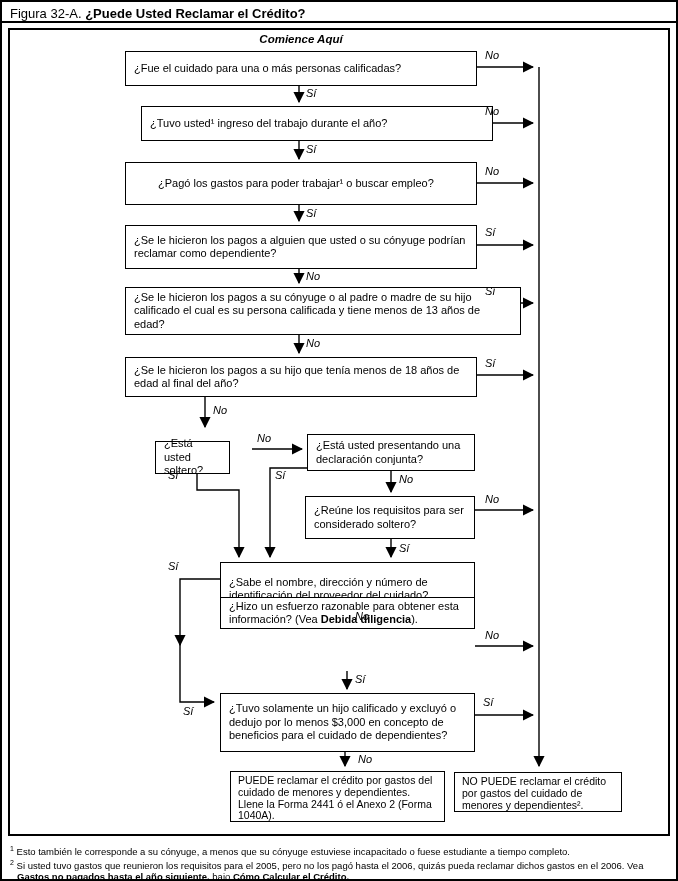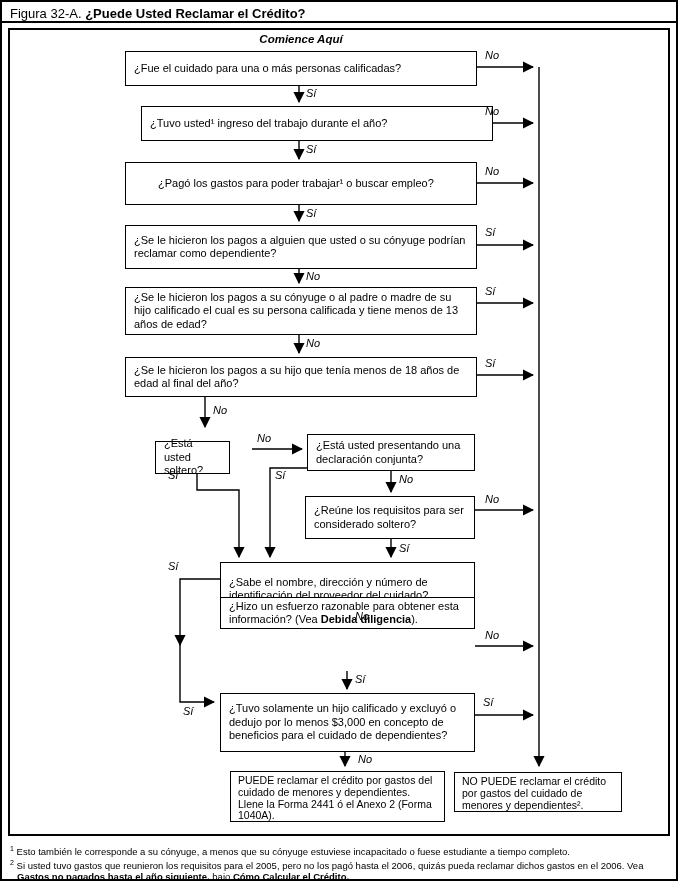--- a/index.html
+++ b/index.html
@@ -121,21 +121,21 @@
   </div>
 
   <div class="node" style="left:123px;top:160px;width:352px;height:43px;padding-left:32px;">
     <span>¿Pagó los gastos para poder trabajar¹ o buscar empleo?</span>
   </div>
 
   <div class="node" style="left:123px;top:223px;width:352px;height:44px;">
     <span>¿Se le hicieron los pagos a alguien que usted o su cónyuge podrían reclamar como dependiente?</span>
   </div>
 
-  <div class="node" style="left:123px;top:285px;width:352px;height:48px;justify-content:flex-end;">
+  <div class="node" style="left:123px;top:285px;width:396px;height:48px;justify-content:flex-end;">
     <span>¿Se le hicieron los pagos a su cónyuge o al padre o madre de su hijo calificado el cual es su persona calificada y tiene menos de 13 años de edad?</span>
   </div>
 
   <div class="node" style="left:123px;top:355px;width:352px;height:40px;">
     <span>¿Se le hicieron los pagos a su hijo que tenía menos de 18 años de edad al final del año?</span>
   </div>
 
   <div class="node" style="left:153px;top:439px;width:75px;height:33px;">
     <span>¿Está usted soltero?</span>
   </div>

